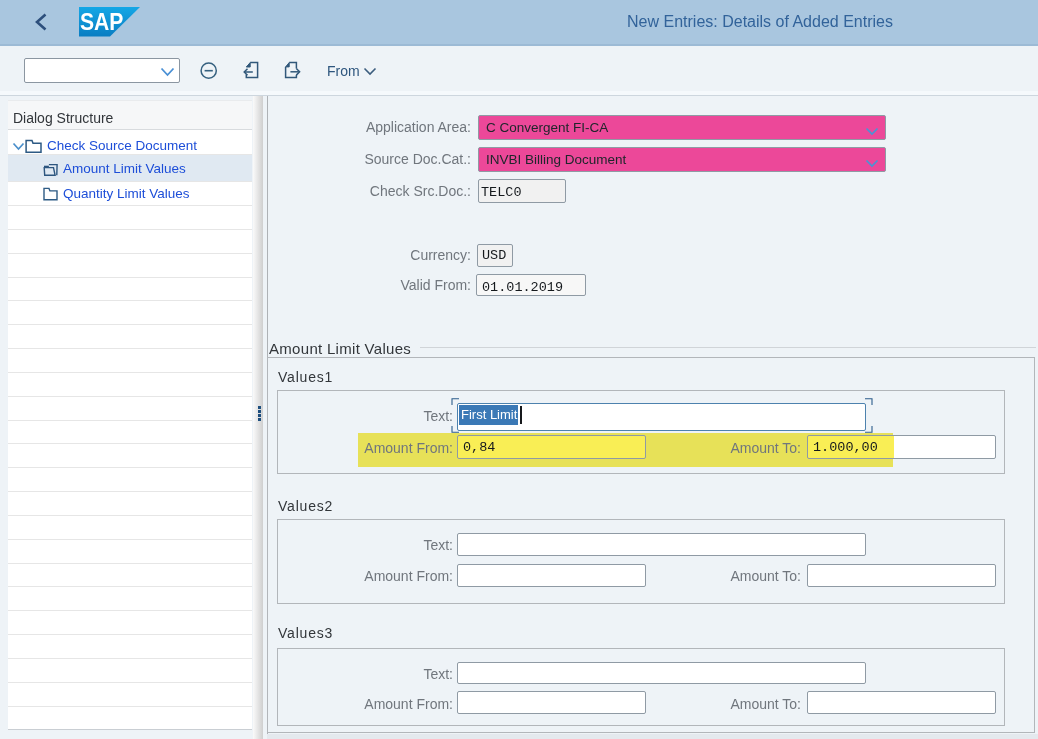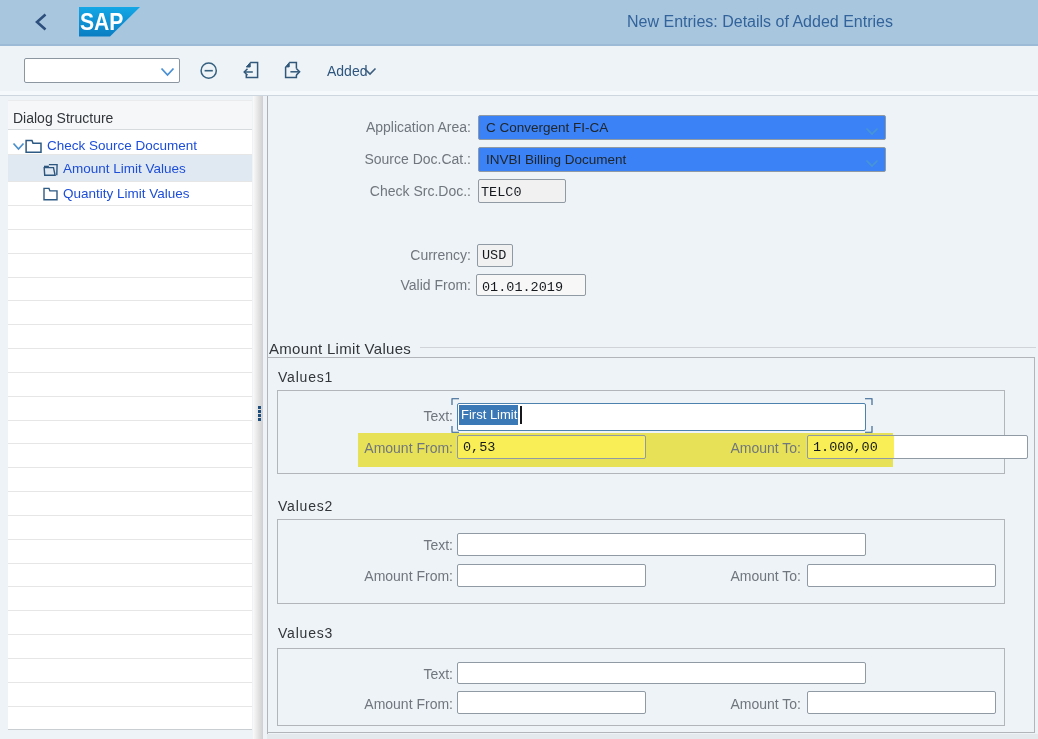--- a/index.html
+++ b/index.html
@@ -26,21 +26,21 @@
   
   #splitter { left:253px; top:96px; width:10px; height:643px; background:linear-gradient(90deg,#fafafa,#cfcfcf); }
   .dot { left:258px; width:2.5px; height:2.5px; background:#1d4e7e; position:absolute; }
   #mainline { left:267px; top:96px; width:1px; height:643px; background:#aeb2b6; }
   
   .lbl { font-size:14px; color:#70767d; text-align:right; white-space:nowrap; position:absolute; }
   .val { font-size:13px; color:#20262c; white-space:nowrap; }
   .field { position:absolute; border:1px solid #8f9aa4; border-radius:2px; background:#fff; }
   .ro { background:#f1f1f1; }
   .num { font-family:'Liberation Mono', monospace; font-size:13.5px; color:#15191d;text-align:right; }
-  .dd { background:#3b82f6; }
+  .dd { background:#ec4899; }
   .vdd { font-size:13.5px; }
   .grpbox { position:absolute; border:1px solid #b2b6ba; background:#eef3f7; }
   .inbox { position:absolute; border:1px solid #b2b6ba; background:#eef3f7; }
   .sect { font-size:15px; letter-spacing:0.3px; color:#32363a; position:absolute; }
   .gl { font-size:14px; letter-spacing:0.8px; color:#32363a; position:absolute; }
 </style>
 </head>
 <body>
   <div class="abs" id="topbar"></div>
   <div class="abs" id="title">New Entries: Details of Added Entries</div>
@@ -78,21 +78,21 @@
     <line x1="2.8" y1="11" x2="10.8" y2="11" stroke="#31587a" stroke-width="1.5"></line>
     <path d="M5.5 7.7 L2.2 11 L5.5 14.3" fill="none" stroke="#31587a" stroke-width="1.5"></path>
   </svg>
 
   <svg class="abs" style="left:283px; top:61px;" width="19" height="19" viewBox="0 0 19 19">
     <path d="M6.2 1.6 H13.4 V7.6 M13.4 14 V16.6 H2.6 V5.9" fill="none" stroke="#31587a" stroke-width="1.5"></path>
     <path d="M6.2 1.6 L6.2 5.9 L2.6 5.9 Z" fill="#31587a" stroke="#31587a" stroke-width="1"></path>
     <line x1="7.4" y1="10.8" x2="15.8" y2="10.8" stroke="#31587a" stroke-width="1.5"></line>
     <path d="M13.3 7.5 L16.6 10.8 L13.3 14.1" fill="none" stroke="#31587a" stroke-width="1.5"></path>
   </svg>
-  <div class="abs moretxt">Added</div>
+  <div class="abs moretxt">From</div>
   <svg class="abs" style="left:363px; top:67px;" width="14" height="9" viewBox="0 0 14 9">
     <path d="M1.5 1.5 L7 7 L12.5 1.5" fill="none" stroke="#3c5d7e" stroke-width="1.6"></path>
   </svg>
 
   <div class="abs" id="panel"></div>
   <div class="abs" style="left:8px; top:101px; width:244px; height:28px; background:#f6f7f8;"></div>
   <div class="abs" id="paneltitle">Dialog Structure</div>
   <div class="abs hline" style="left:8px; top:129px; width:244px;"></div>
 
   <svg class="abs" style="left:12px; top:142px;" width="13" height="9" viewBox="0 0 13 9">
@@ -171,24 +171,24 @@
       <path d="M1 29 V35.3 H8"></path>
       <path d="M414 35.3 H421 V29"></path>
     </g>
   </svg>
   <div class="field" style="left:457px; top:403px; width:409px; height:28px; border-color:#4d82ae;">
     <span style="position:absolute; left:1px; top:1px; font-size:13px; line-height:20px; color:#fff; background:#3b79b6; padding:0 1px 0 2px;">First Limit</span>
     <span style="position:absolute; left:62px; top:2px; width:2px; height:18px; background:#16191c;"></span>
   </div>
   <div class="lbl" style="right:585px; top:440px;">Amount From:</div>
   <div class="field" style="left:457px; top:435px; width:189px; height:24px; background:#f9ee55;">
-    <div class="val num" style="position:absolute; left:5px; top:4px;">0,53</div>
+    <div class="val num" style="position:absolute; left:5px; top:4px;">0,84</div>
   </div>
   <div class="lbl" style="right:237px; top:440px;">Amount To:</div>
-  <div class="field" style="left:807px; top:435px; width:221px; height:24px; background:linear-gradient(90deg,#f9ee55 0px,#f9ee55 86px,#ffffff 86px);">
+  <div class="field" style="left:807px; top:435px; width:189px; height:24px; background:linear-gradient(90deg,#f9ee55 0px,#f9ee55 86px,#ffffff 86px);">
     <div class="val num" style="position:absolute; left:5px; top:4px;">1.000,00</div>
   </div>
 
   <div class="gl" style="left:278px; top:498px;">Values2</div>
   <div class="inbox" style="left:277px; top:519px; width:728px; height:85px;"></div>
   <div class="lbl" style="right:585px; top:537px;">Text:</div>
   <div class="field" style="left:457px; top:533px; width:409px; height:23px;"></div>
   <div class="lbl" style="right:585px; top:568px;">Amount From:</div>
   <div class="field" style="left:457px; top:564px; width:189px; height:23px;"></div>
   <div class="lbl" style="right:237px; top:568px;">Amount To:</div>

